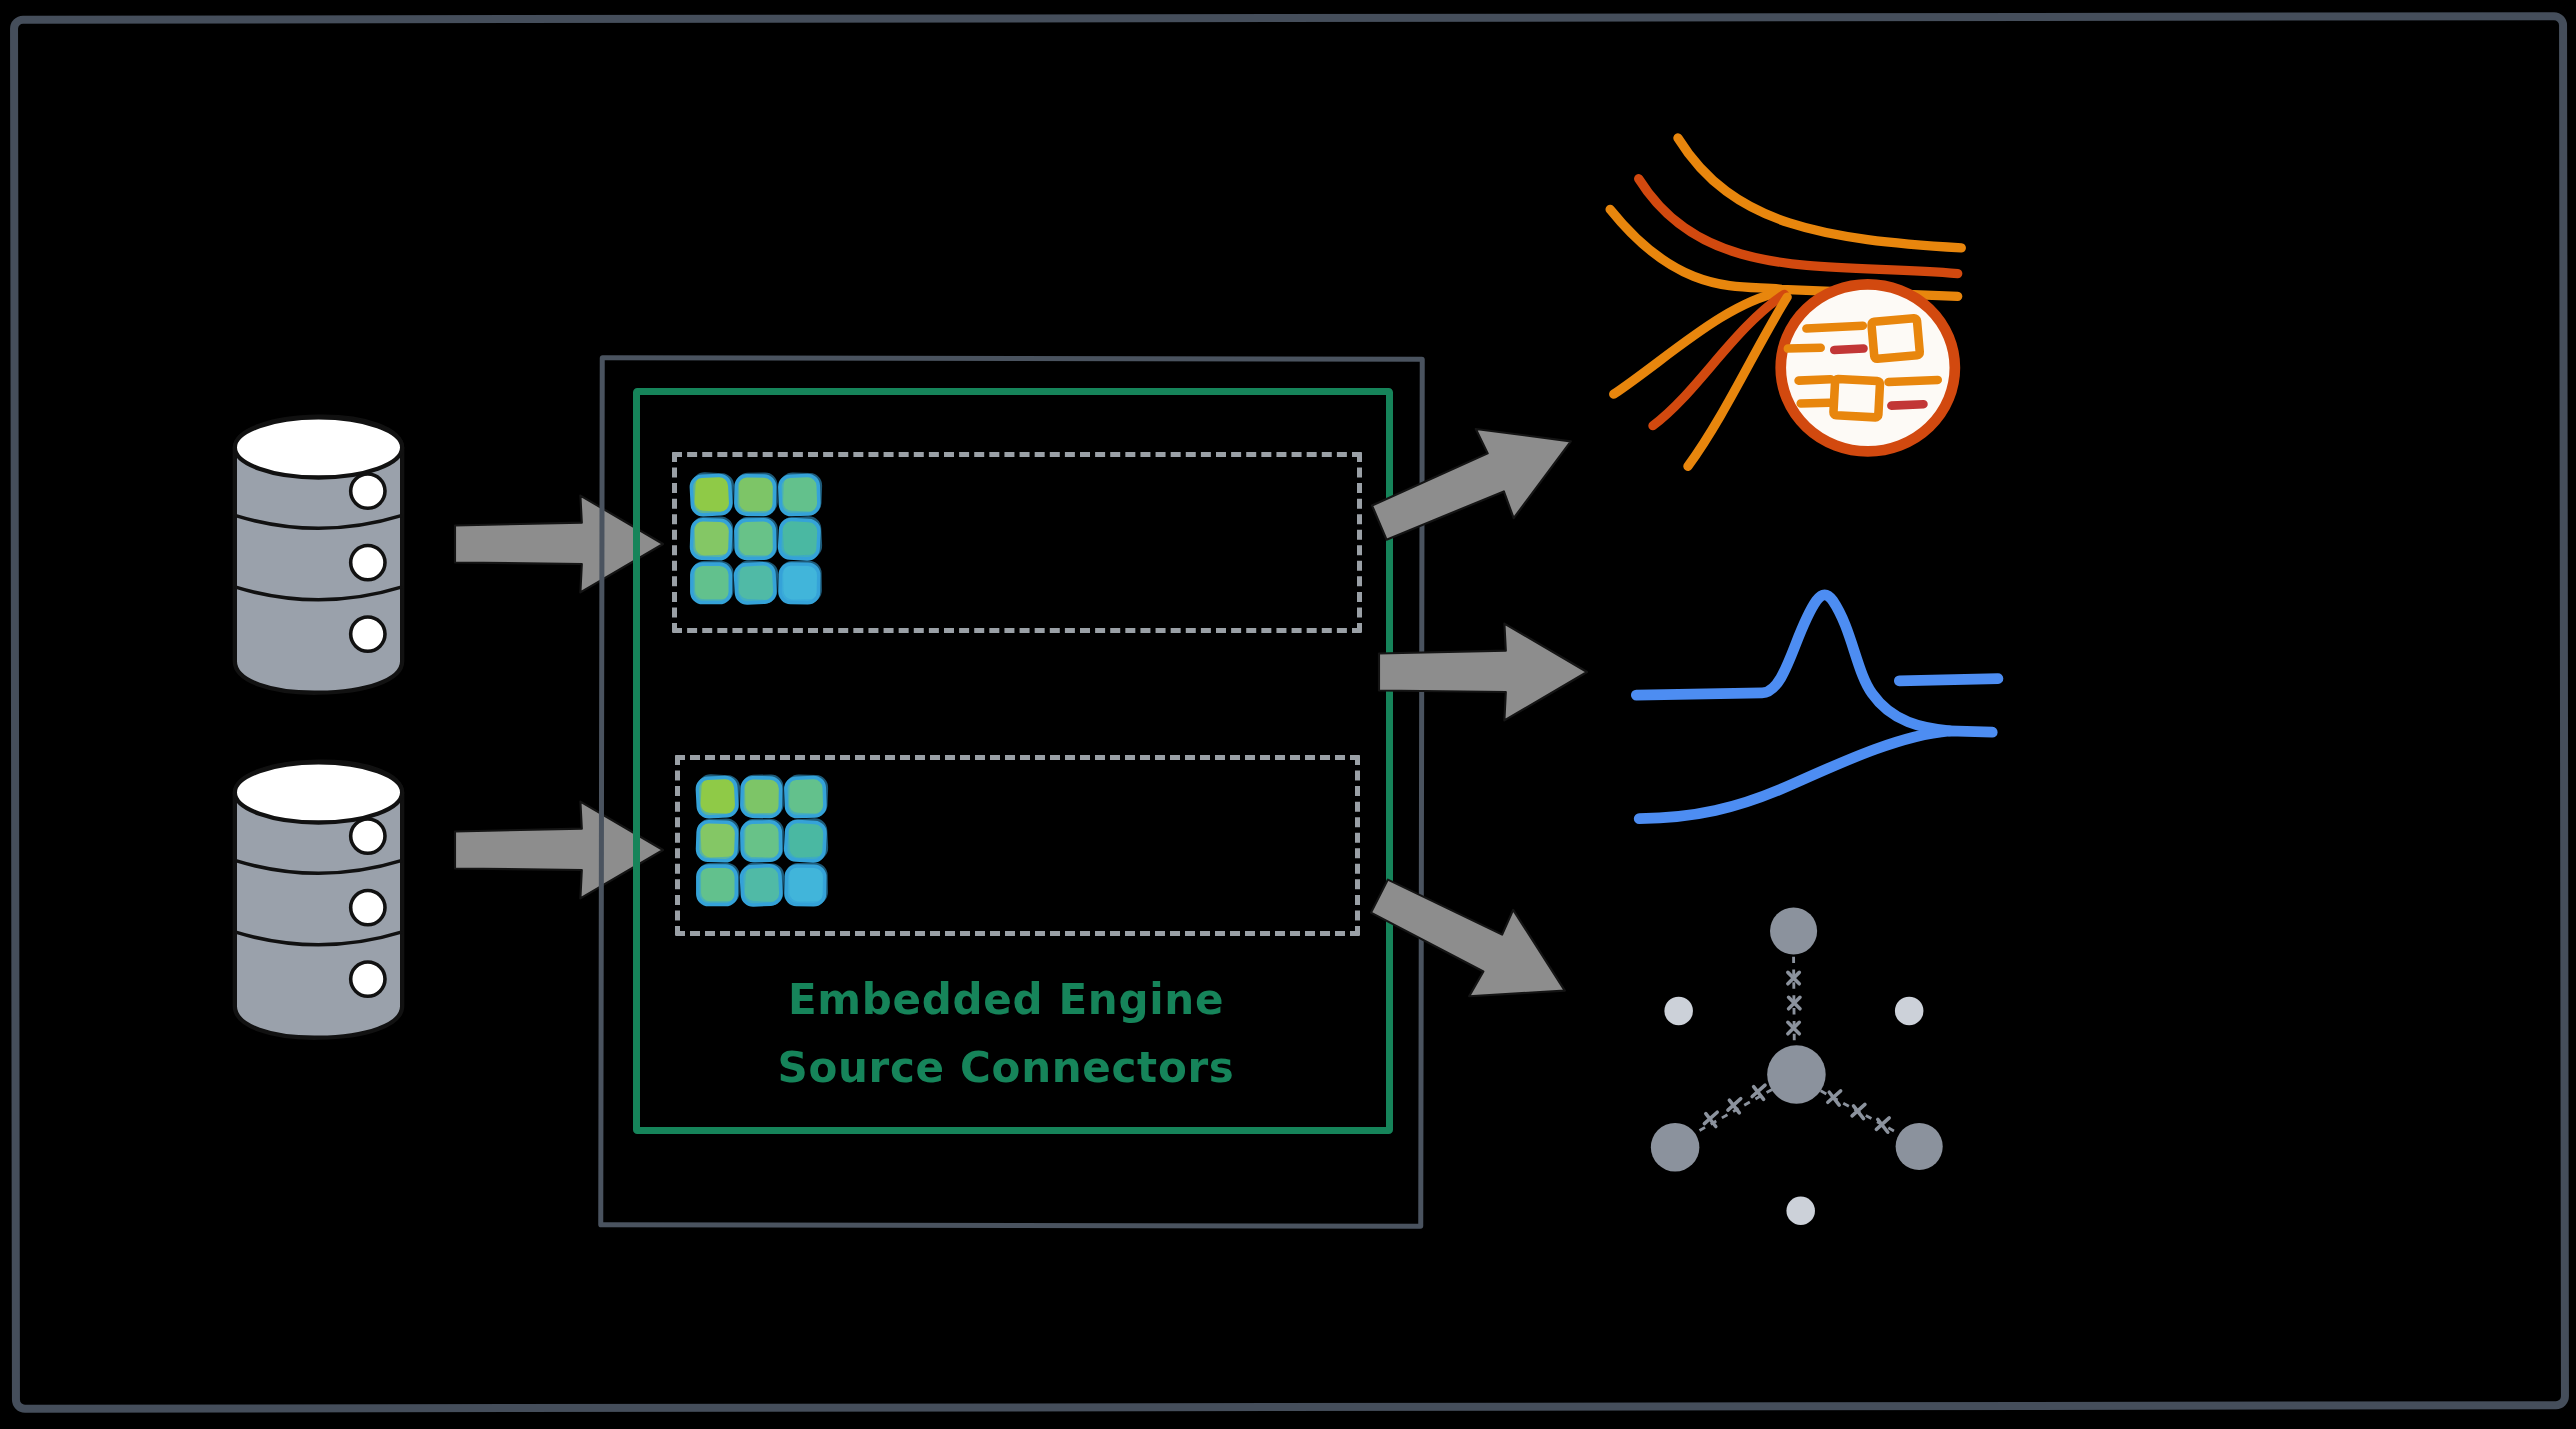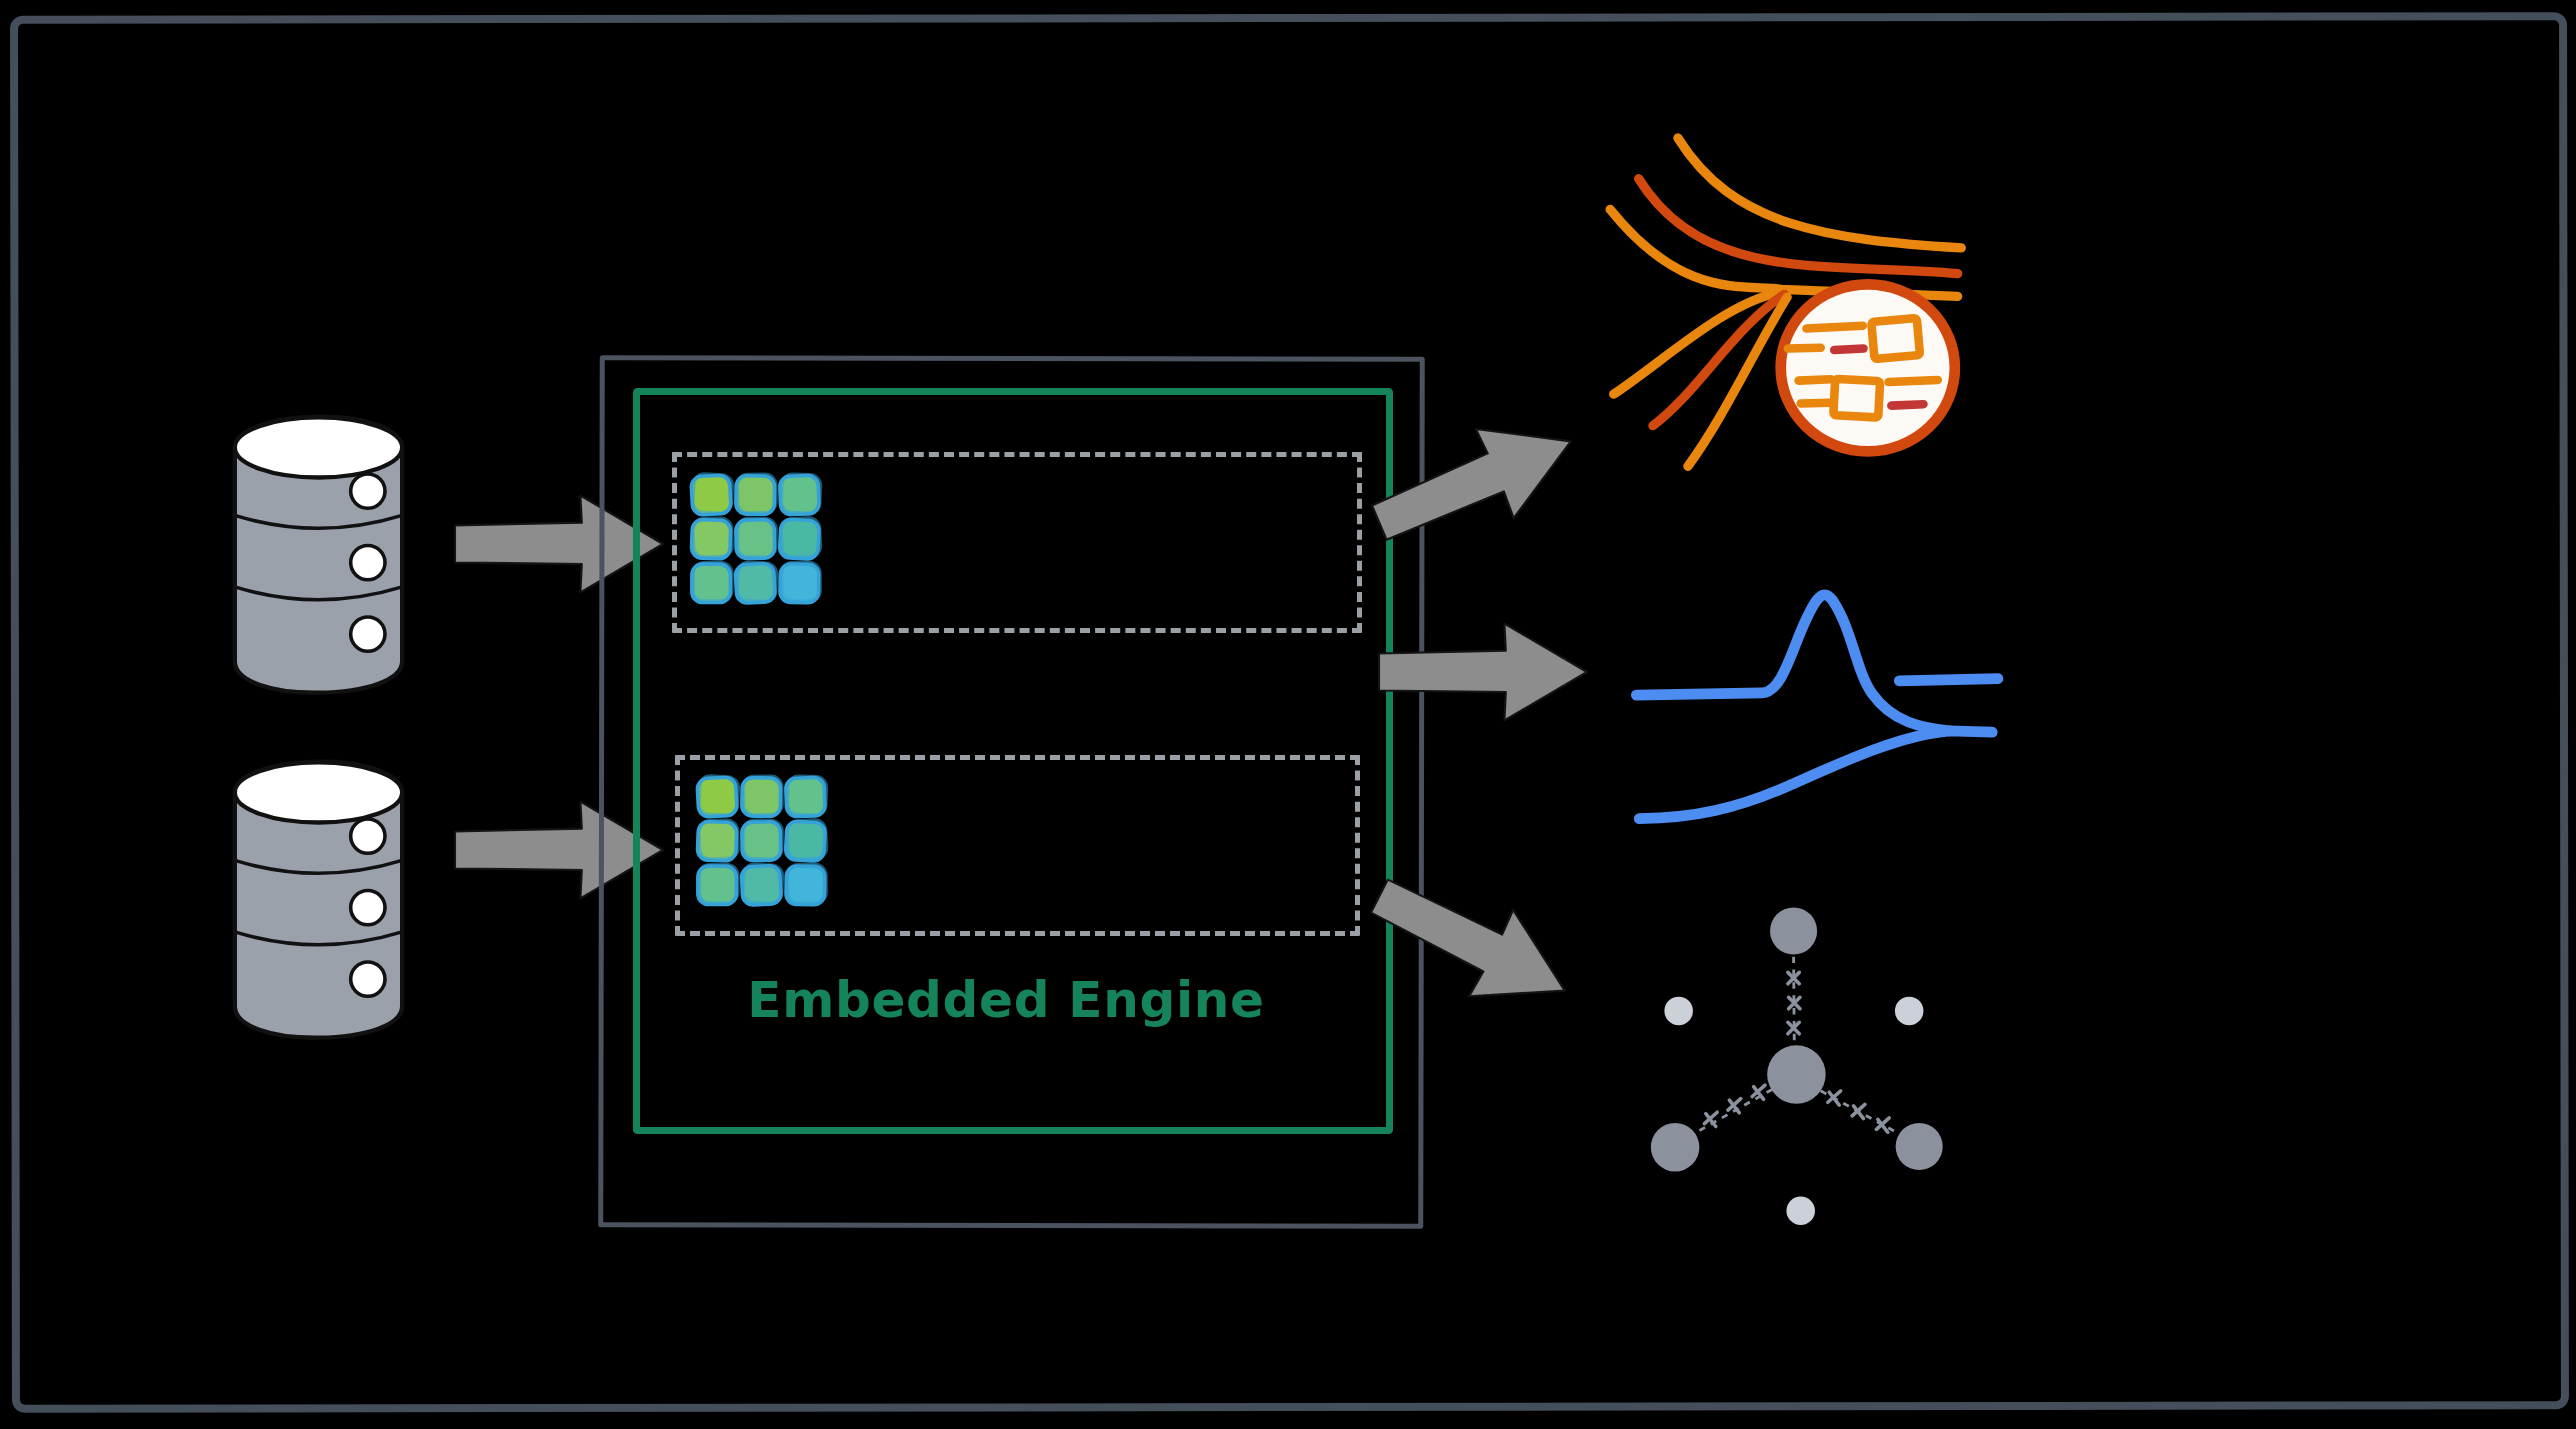--- a/index.html
+++ b/index.html
@@ -11,21 +11,21 @@
          border-radius:13px;transform:rotate(-0.08deg);}
   
   .outer-box{left:599px;top:356px;width:815px;height:862px;border:5px solid var(--box-outer,#4a535f);
              border-radius:2.9px;transform:rotate(0.1deg);}
   .green-box{left:633px;top:388px;width:746px;height:732px;border:7.9px solid var(--box-green,#16845a);
              border-radius:4.3px;}
   .dashed-box{border:5px dashed var(--dashed,#9aa0a6);border-radius:1.4px;}
   .dashed-1{left:672px;top:452px;width:680px;height:171px;}
   .dashed-2{left:675px;top:755px;width:675px;height:171px;}
   .engine-label{left:633px;top:966px;width:746px;text-align:center;
-                color:var(--label-green,#16845a);font-size:50px;line-height:68px;font-weight:600;
+                color:var(--label-green,#16845a);font-size:42px;line-height:68px;font-weight:600;
                 letter-spacing:0.7px;}
   .grid-icon{overflow:visible;}
   svg{display:block;overflow:visible;}
 </style>
 </head>
 <body>
 
 <div class="canvas">
 
   <div class="abs frame"></div>
@@ -104,20 +104,21 @@
       <rect x="4" y="128" width="54" height="54" rx="15" fill="#62c18d" stroke="#35a3d8" stroke-width="5" opacity="1" transform="rotate(0 31 155)"></rect>
       <rect x="6" y="126" width="54" height="54" rx="15" fill="none" stroke="#35a3d8" stroke-width="5" opacity="0.55" transform="rotate(0 31 155)"></rect>
       <rect x="66" y="128" width="54" height="54" rx="15" fill="#50baa6" stroke="#35a3d8" stroke-width="5" opacity="1" transform="rotate(-3 93 155)"></rect>
       <rect x="68" y="126" width="54" height="54" rx="15" fill="none" stroke="#35a3d8" stroke-width="5" opacity="0.55" transform="rotate(3 93 155)"></rect>
       <rect x="128" y="128" width="54" height="54" rx="15" fill="#41b5da" stroke="#35a3d8" stroke-width="5" opacity="1" transform="rotate(1 155 155)"></rect>
       <rect x="130" y="126" width="54" height="54" rx="15" fill="none" stroke="#35a3d8" stroke-width="5" opacity="0.55" transform="rotate(-1 155 155)"></rect>
     </svg>
 
   <div class="abs engine-label">
     <div>Embedded Engine</div>
+    <div>Source Connectors</div>
   </div>
 
   <svg class="abs" style="left:1376px;top:464px;transform:rotate(-23deg);transform-origin:7.1px 57px" width="214" height="114" viewBox="0 0 300 160">
       <use href="#arrow-shape"></use>
     </svg>
   <svg class="abs" style="left:1376px;top:615px" width="214" height="114" viewBox="0 0 300 160">
     <use href="#arrow-shape"></use>
     </svg>
   <svg class="abs" style="left:1376px;top:841px;transform:rotate(27deg);transform-origin:7.1px 57px" width="214" height="114" viewBox="0 0 300 160">
       <use href="#arrow-shape"></use>

